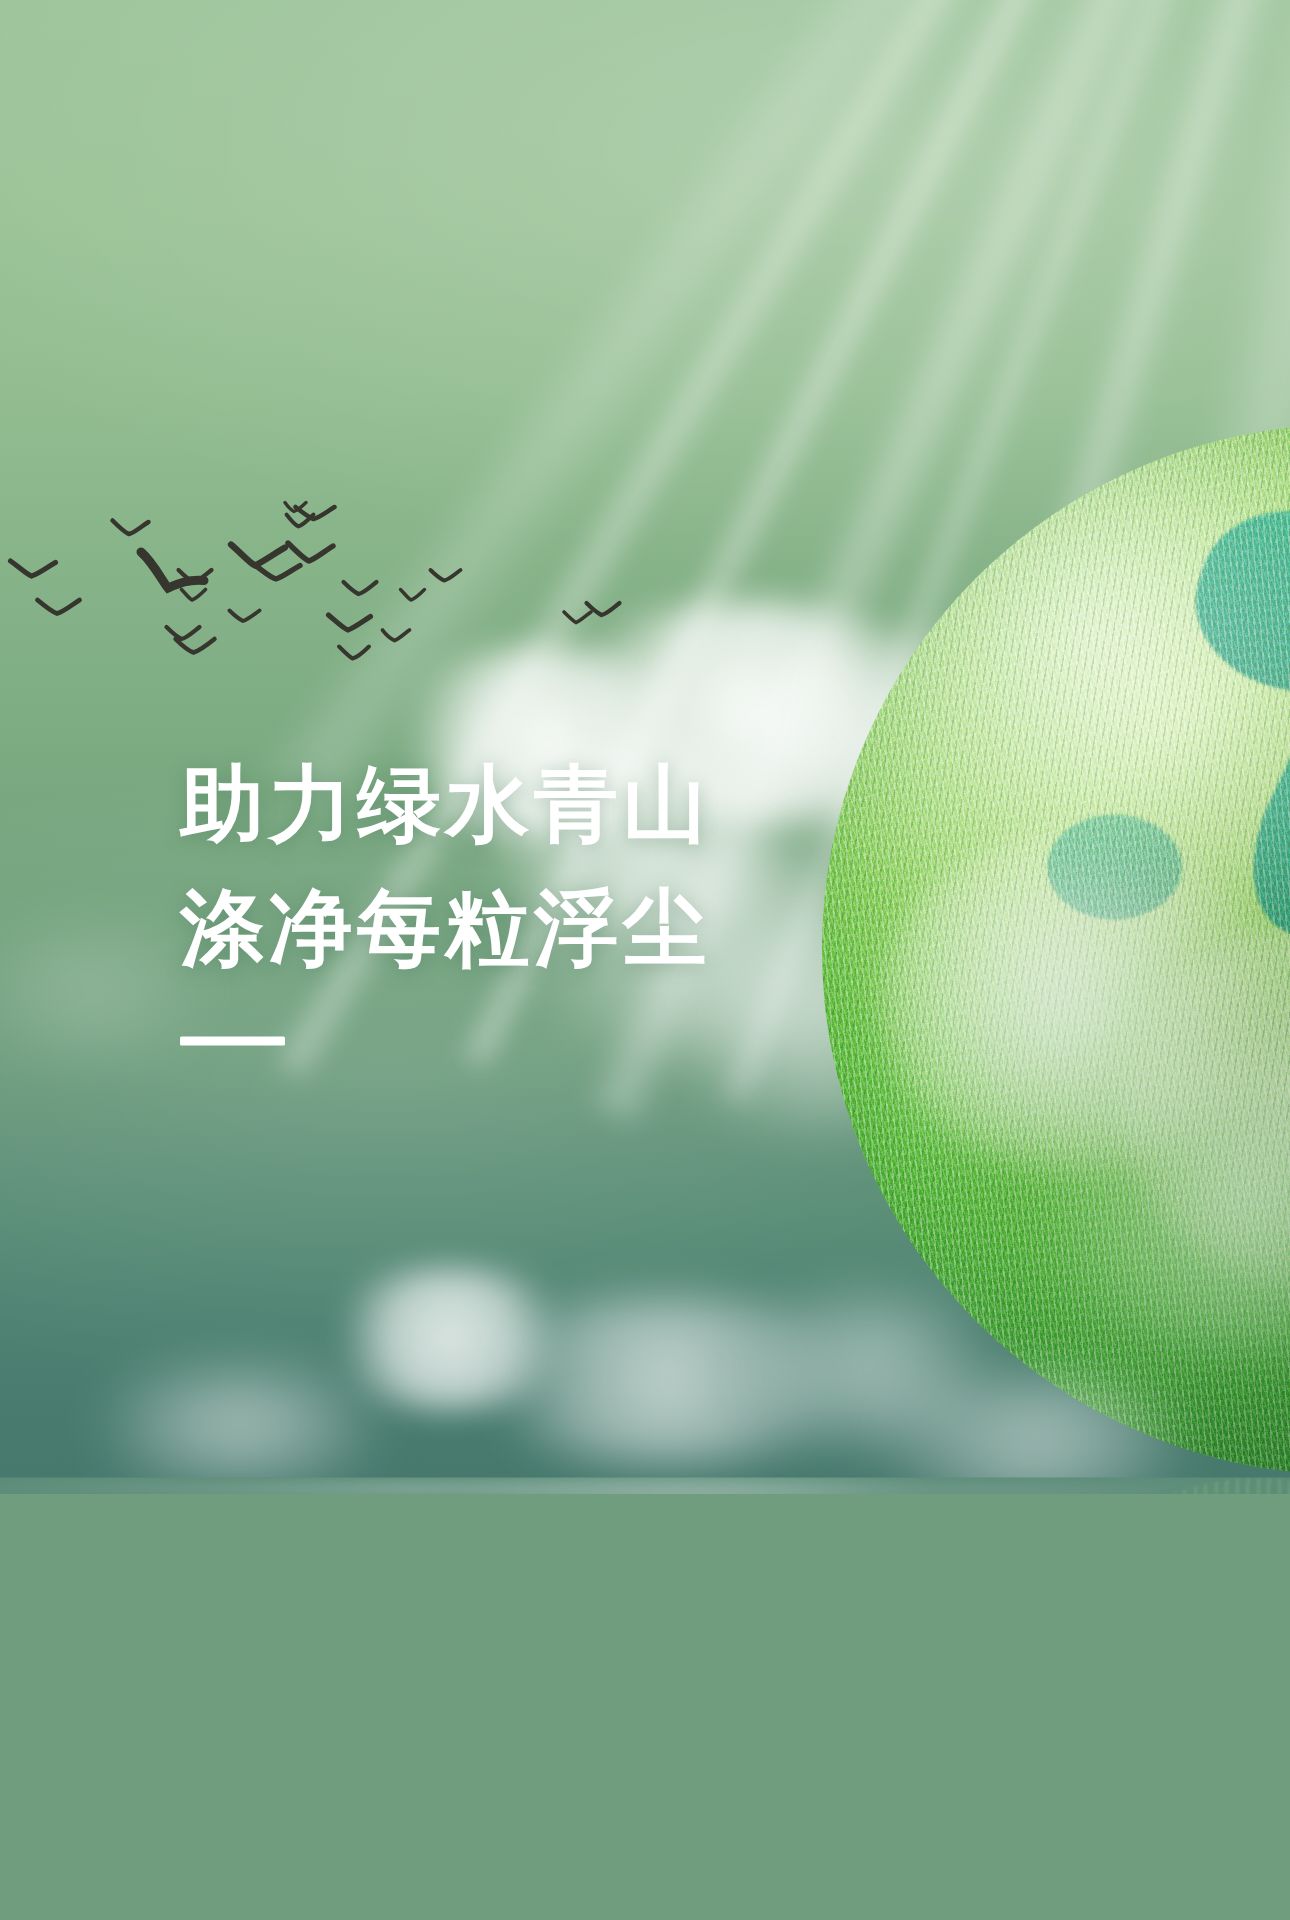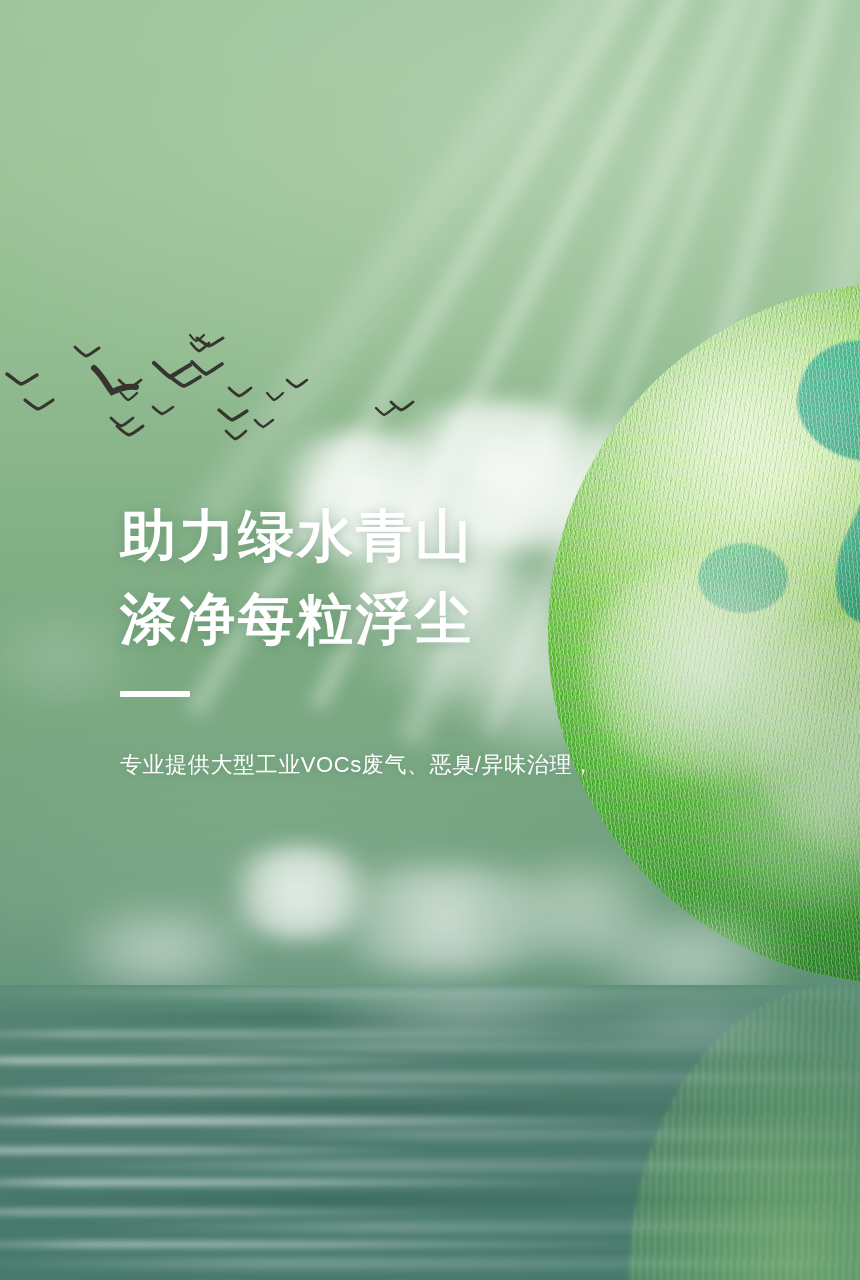--- a/index.html
+++ b/index.html
@@ -6,21 +6,21 @@
   * { margin:0; padding:0; box-sizing:border-box; }
   html, body {
     width:860px; height:1280px;
     overflow:hidden;
     background:#6f9d7e;
     font-family:"Liberation Sans","DejaVu Sans",sans-serif;
   }
 
   #poster {
     position:relative;
-    width:860px; height:1280px;
+    width:860px; height:996px;
     overflow:hidden;
     isolation:isolate;
   }
 
   
   .bg-base {
     position:absolute; inset:0;
     background:
       linear-gradient(180deg,
         #9cc49a 0%,
@@ -406,17 +406,16 @@
 
     <div class="water-mist" style="left:300px;top:-10px;width:330px;height:70px;opacity:.6;"></div>
     <div class="water-mist" style="left:560px;top:10px; width:260px;height:60px;opacity:.45;"></div>
   </div>
 
   <div class="copy">
     <div class="headline">助力绿水青山</div>
     <div class="headline">涤净每粒浮尘</div>
     <div class="divider"></div>
     <div class="subcopy">
-      <div class="subline">专业提供大型工业VOCs废气、恶臭/异味治理，</div>
     </div>
   </div>
 
 </div>
 
 </body></html>

